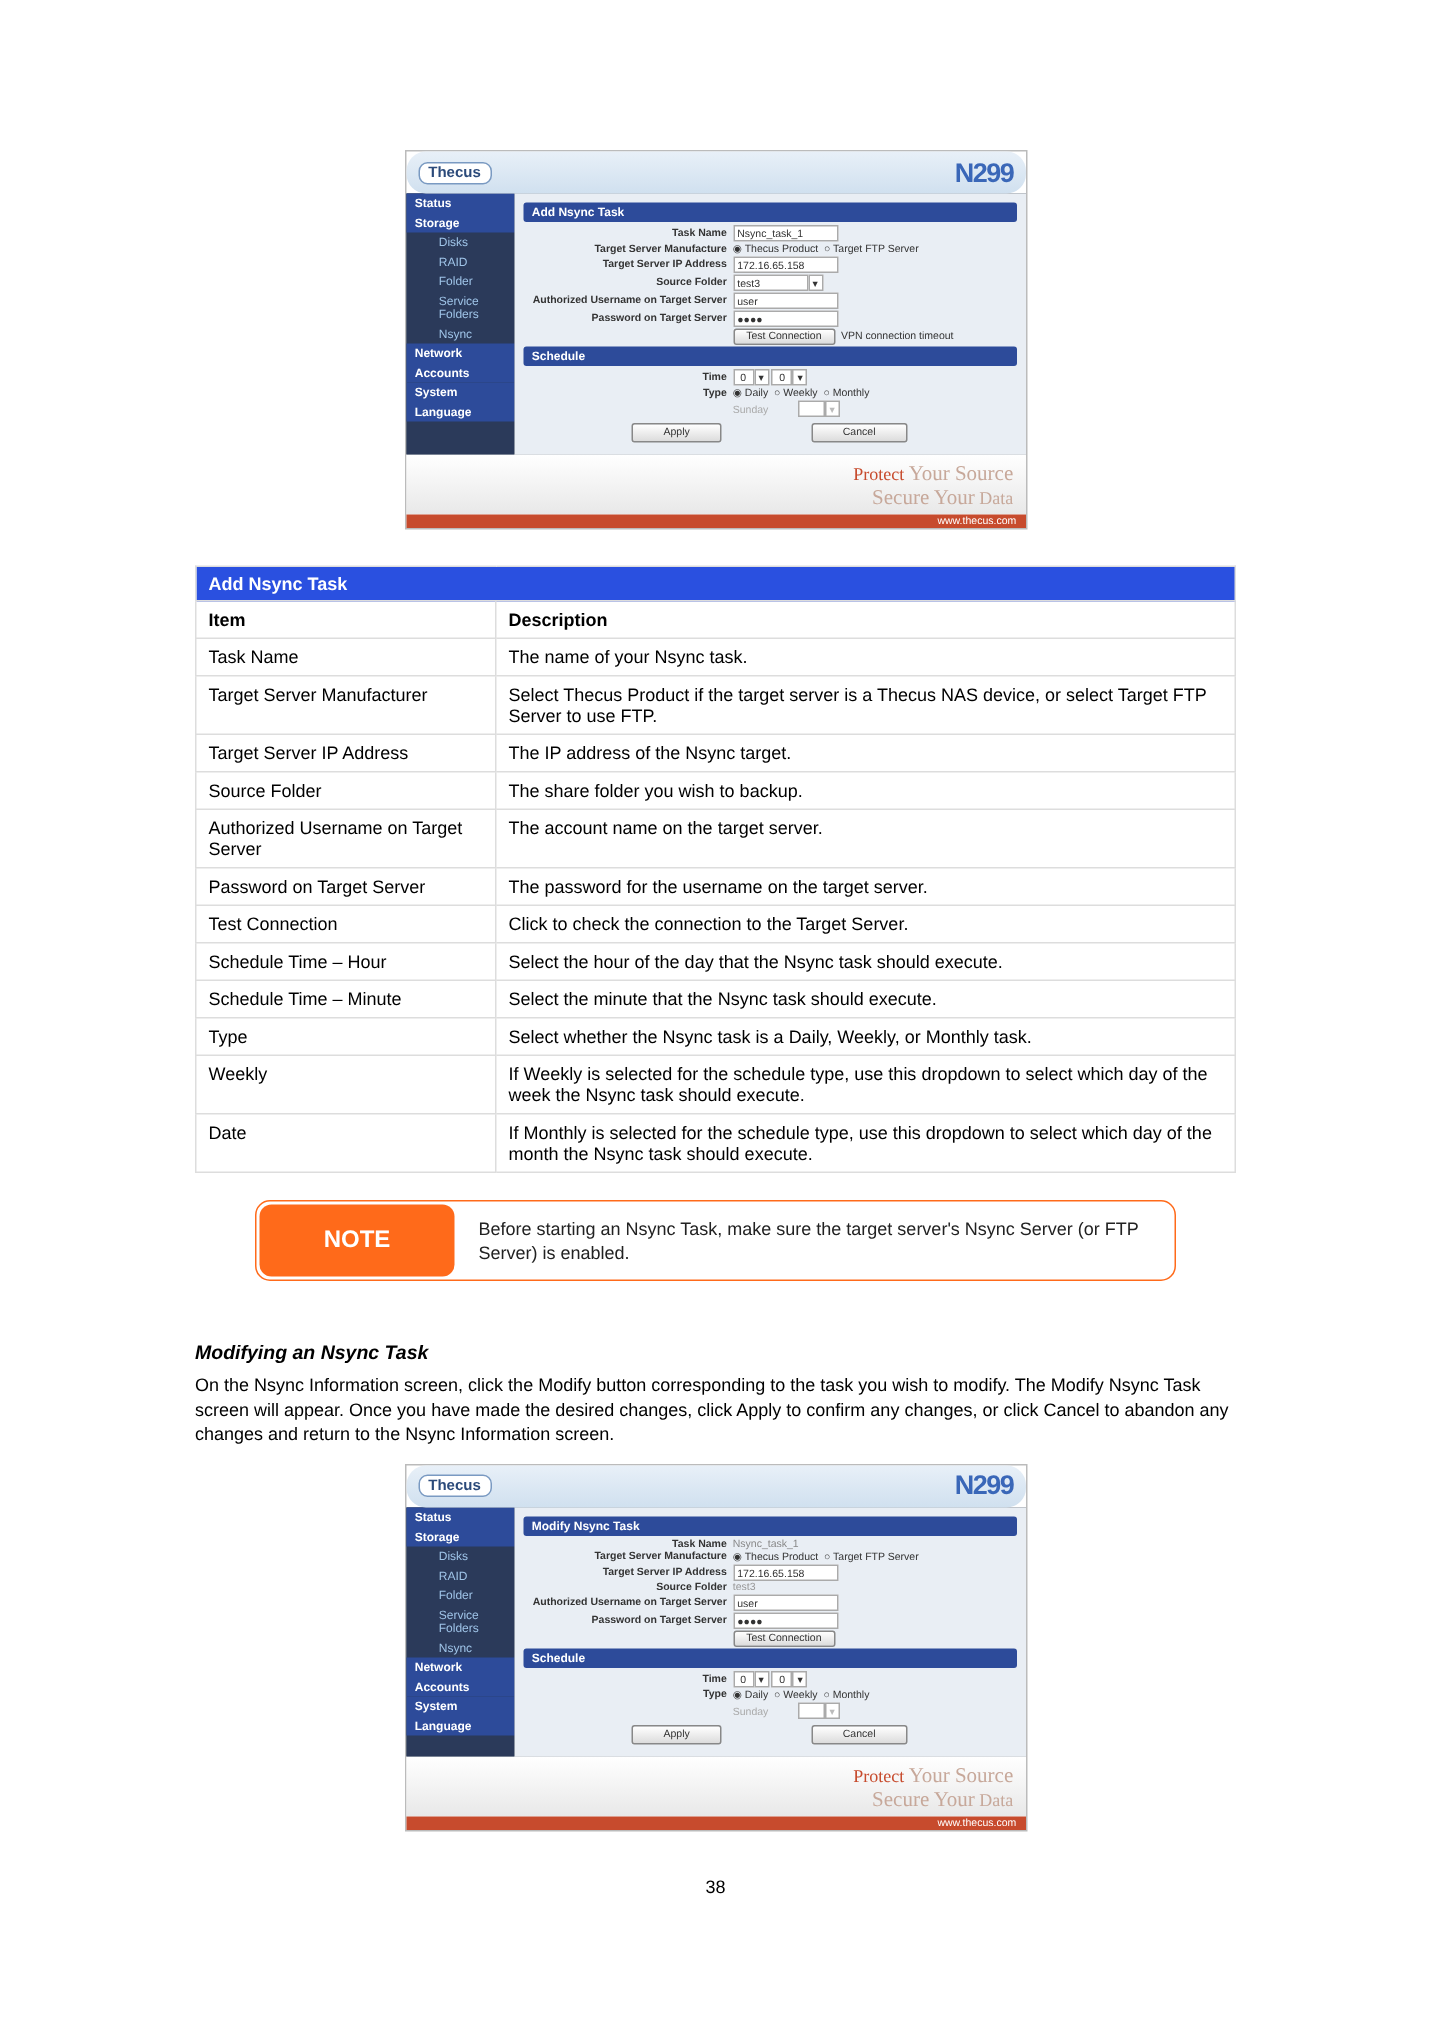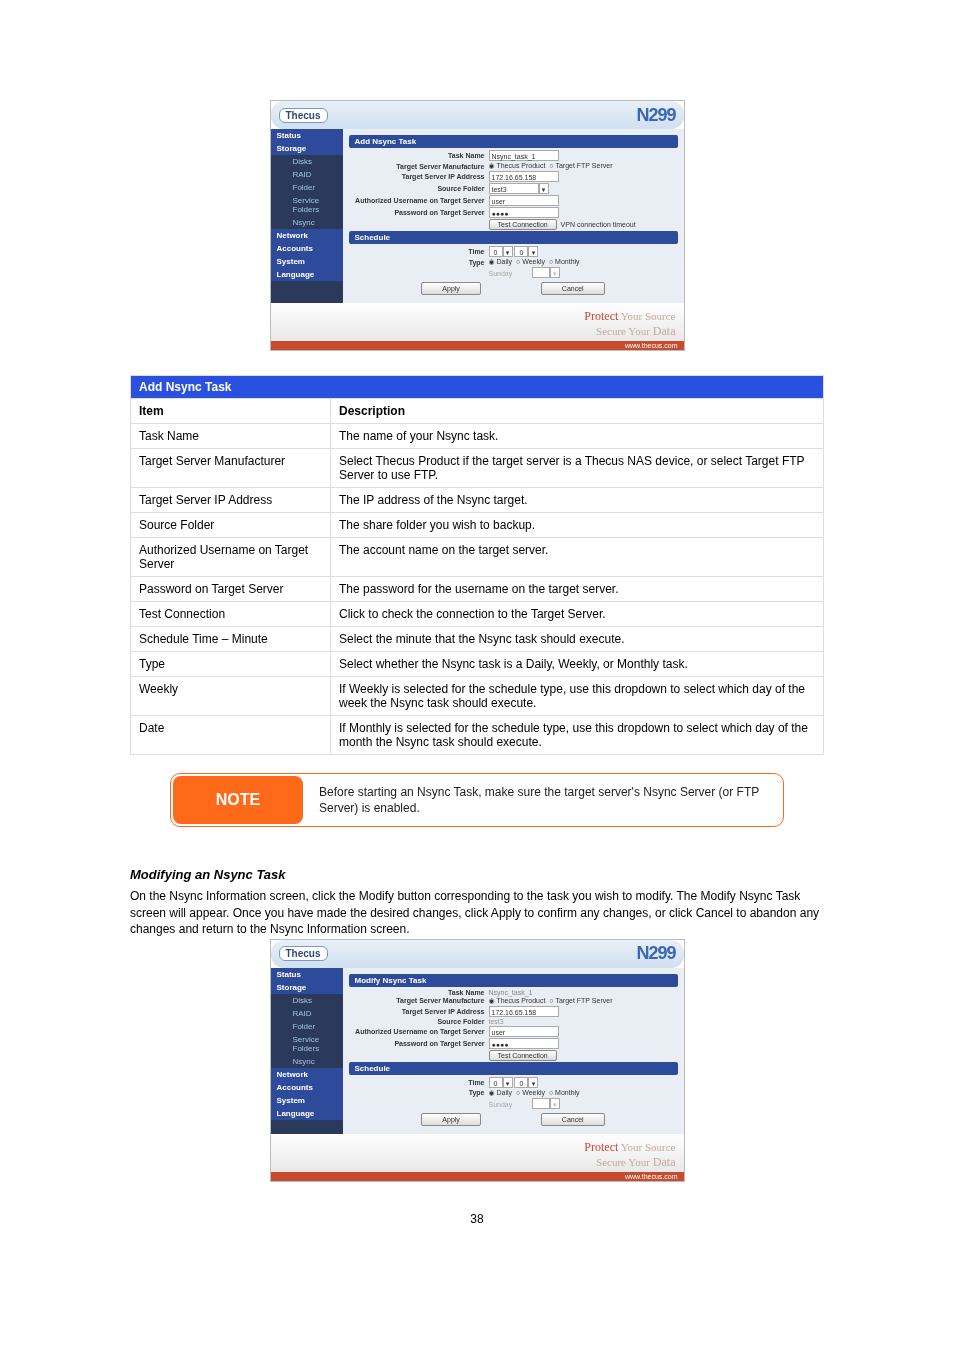--- a/index.html
+++ b/index.html
@@ -100,27 +100,27 @@
   .ss-footer {
     background: linear-gradient(#fff,#e8e8e8);
     text-align: right;
     padding: 6px 8px 2px 8px;
   }
   .ss-protect {
     color: #c74b2d;
     font-family: Georgia, serif;
     font-size: 12px;
   }
-  .ss-protect .light { color: #c7a89a; font-size: 11px; margin-top: 17px; }
+  .ss-protect .light { color: #c7a89a; font-size: 14px; margin-top: 17px; }
   .ss-protect .data { color: #c7a89a; font-size: 12px; font-family: Georgia, serif; }
   .ss-url-bar { background:#c74b2d; color:#fff; font-size:7px; text-align:right; padding:1px 6px; }
 
   
   .section-title { font-weight: bold; font-style: italic; font-size: 13px; margin: 22px 0 6px 0; }
-  .para { font-size: 12px; line-height: 1.35; margin-bottom: 2px; }
+  .para { font-size: 12px; line-height: 1.35; margin-bottom: 12px; }
 
   
   table.desc {
     width: 100%;
     border-collapse: collapse;
     margin: 6px 0 18px 0;
     font-size: 12px;
   }
   table.desc th {
     background: #2a50e0;
@@ -287,20 +287,24 @@
         </tr>
     <tr>
           <td>Password on Target Server</td>
           <td>The password for the username on the target server.</td>
         </tr>
     <tr>
           <td>Test Connection</td>
           <td>Click to check the connection to the Target Server.</td>
         </tr>
     <tr>
+          <td>Schedule Time – Hour</td>
+          <td>Select the hour of the day that the Nsync task should execute.</td>
+        </tr>
+    <tr>
           <td>Schedule Time – Minute</td>
           <td>Select the minute that the Nsync task should execute.</td>
         </tr>
     <tr>
           <td>Type</td>
           <td>Select whether the Nsync task is a Daily, Weekly, or Monthly task.</td>
         </tr>
     <tr>
           <td>Weekly</td>
           <td>If Weekly is selected for the schedule type, use this dropdown to select which day of the week the Nsync task should execute.</td>

